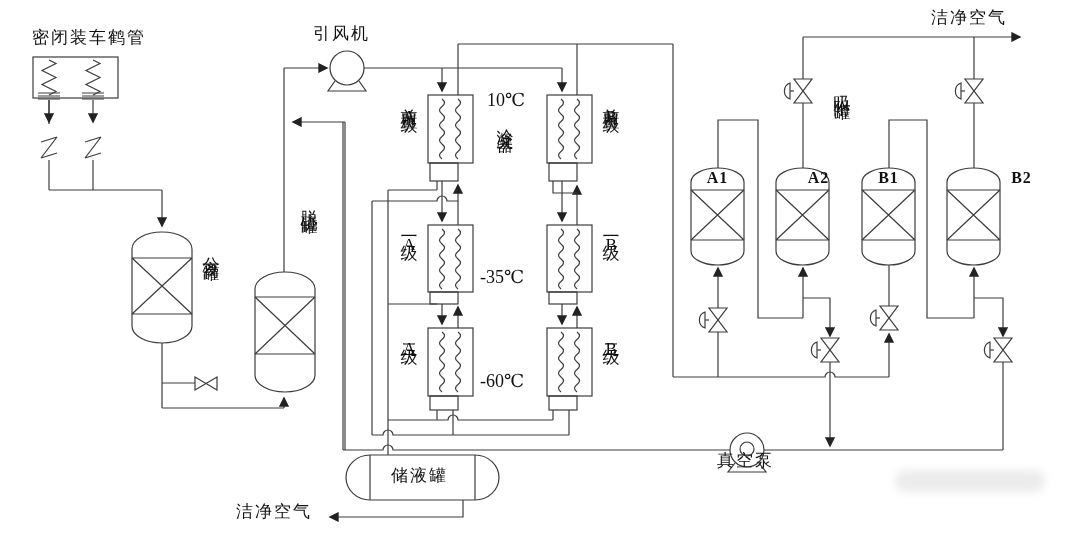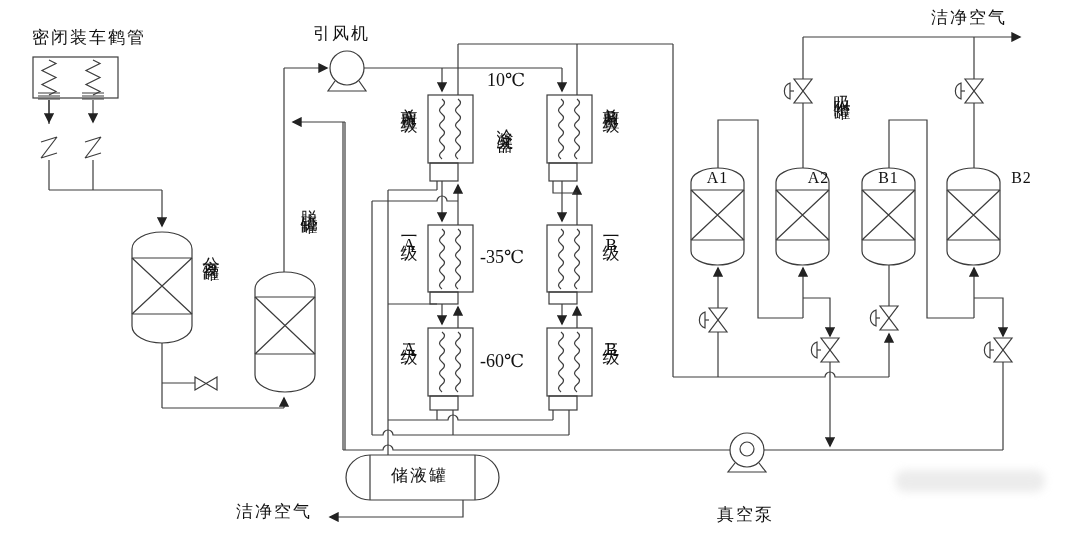--- a/index.html
+++ b/index.html
@@ -3,22 +3,22 @@
 <meta charset="utf-8">
 <style>
   html,body{margin:0;padding:0;background:#e8e8e8;}
   #canvas{position:relative;width:1080px;height:539px;background:#ffffff;overflow:hidden;
           font-family:"Liberation Serif","DejaVu Serif",serif;}
   svg{position:absolute;left:0;top:0;}
   svg .ln{stroke:#3c3c3c;fill:none;stroke-width:1.2;}
   svg .wh{stroke:#3c3c3c;fill:#ffffff;stroke-width:1.2;}
   .lb{position:absolute;color:#111;font-size:17px;letter-spacing:2px;white-space:nowrap;line-height:1.15;}
   .v{writing-mode:vertical-rl;text-orientation:upright;letter-spacing:4px;}
-  .t{font-size:18px;letter-spacing:0;}
-  .tankid{width:53px;text-align:center;font-size:16px;letter-spacing:1px;}
+  .t{font-size:18px;letter-spacing:0;margin-top:20px;}
+  .tankid{width:53px;text-align:center;font-size:16px;letter-spacing:1px;font-weight:bold;}
   .wm{position:absolute;left:895px;top:470px;width:150px;height:22px;
       background:rgba(185,185,185,.28);filter:blur(4px);border-radius:10px;}
 </style>
 </head>
 <body>
 
 <div id="canvas">
 
 <svg width="1080" height="539" viewBox="0 0 1080 539">
   <defs>
@@ -261,17 +261,17 @@
 <div class="lb t" style="left:480px;top:351px">-60℃</div>
 <div class="lb v" style="left:201px;top:243px">分离罐</div>
 <div class="lb v" style="left:299px;top:196px">脱硫罐</div>
 <div class="lb v" style="left:832px;top:82px">吸附罐</div>
 <div class="lb" style="left:931px;top:8px">洁净空气</div>
 <div class="lb tankid" style="left:691px;top:169px">A1</div>
 <div class="lb tankid" style="left:792px;top:169px">A2</div>
 <div class="lb tankid" style="left:862px;top:169px">B1</div>
 <div class="lb tankid" style="left:995px;top:169px">B2</div>
 <div class="lb" style="left:391px;top:466px">储液罐</div>
-<div class="lb" style="left:717px;top:505px">真空泵</div>
+<div class="lb" style="left:717px;top:451px">真空泵</div>
 <div class="lb" style="left:236px;top:502px">洁净空气</div>
 
 <div class="wm"></div>
 </div>
 
 </body></html>

